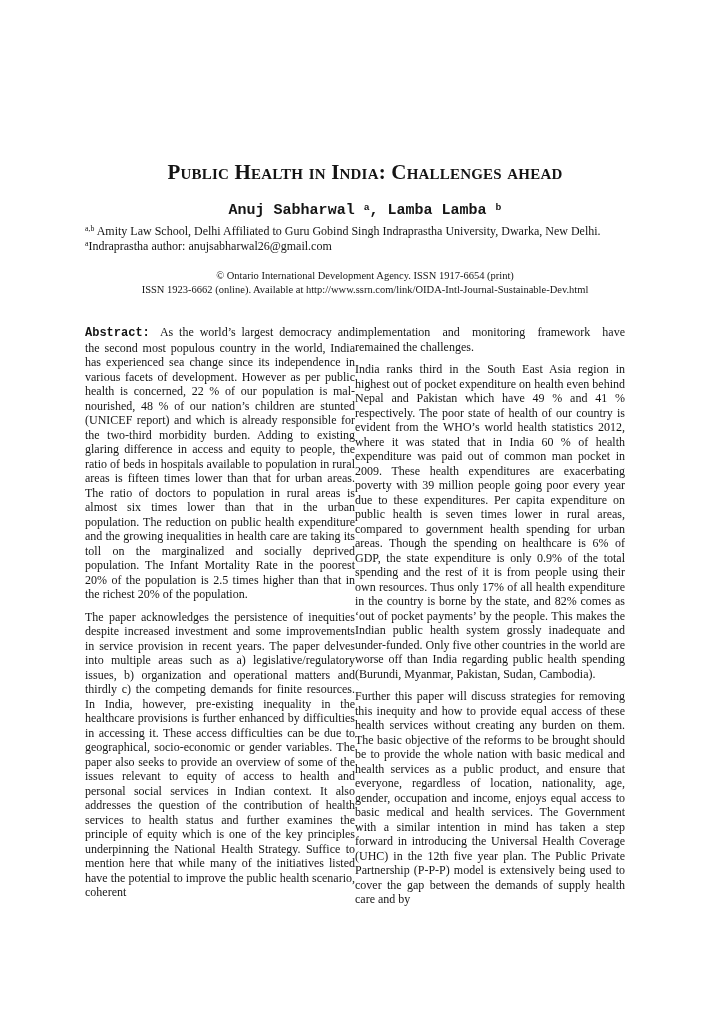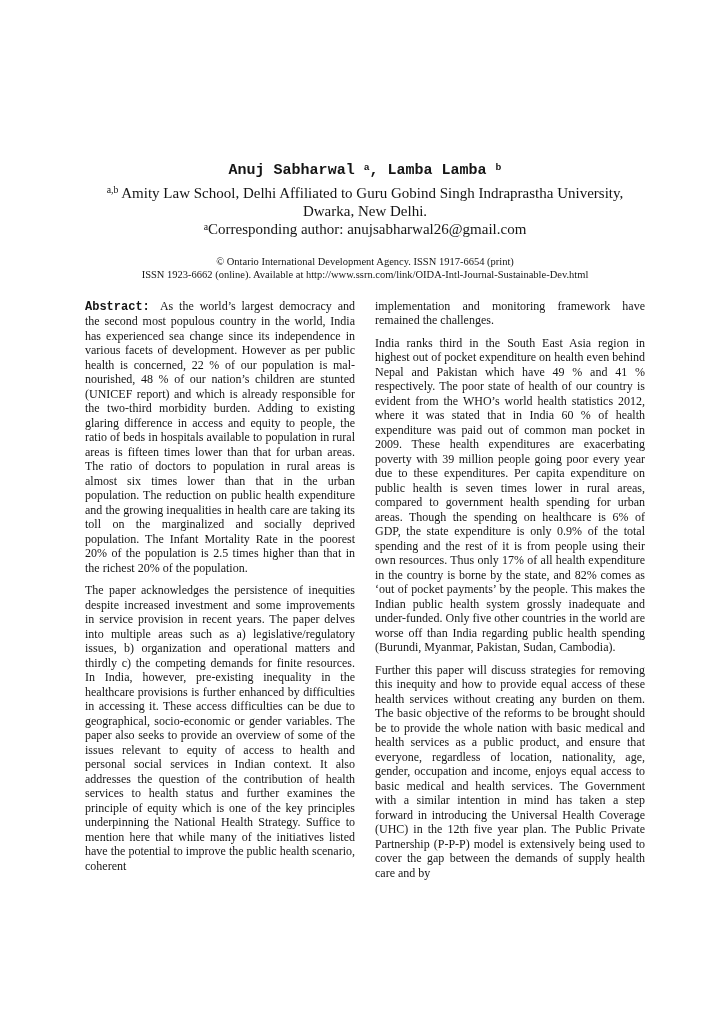--- a/index.html
+++ b/index.html
@@ -32,38 +32,38 @@
     letter-spacing: 0.2px;
     margin: 0 0 15px 0;
   }
   .authors-line {
     text-align: center;
     font-size: 15px;
     line-height: 1.25;
     margin: 0 0 3px 0;
   }
   .affiliation-line, .corresponding-line {
-    text-align: center;
-    font-size: 15px;
+    text-align: left;
+    font-size: 12px;
     line-height: 1.22;
     margin: 0;
   }
   .publisher-block {
     text-align: center;
     font-size: 10.5px;
     line-height: 1.3;
     margin-top: 16px;
   }
   .publisher-block div {
     margin: 0;
   }
   .columns {
     display: flex;
-    justify-content: space-between;
-    margin-top: 17px;
+    justify-content: flex-start;
+    margin-top: 29px;
   }
   .col {
     width: 270px;
   }
   .col p {
     font-size: 12px;
     line-height: 14.5px;
     text-align: justify;
     text-justify: inter-word;
     margin: 0 0 8px 0;
@@ -78,26 +78,27 @@
     top: -0.45em;
     line-height: 0;
   }
 </style>
 </head>
 <body>
 
 <div class="page">
   <div class="content">
 
+    <h1 class="paper-title">Public Health in India: Challenges ahead</h1>
 
     <div class="authors-line"><span class="seg-bold">Anuj Sabharwal </span><span class="seg-bold seg-sup">a</span><span class="seg-bold">, Lamba Lamba </span><span class="seg-bold seg-sup">b</span></div>
 
     <div class="affiliation-line"><span class="seg-sup">a,b</span><span class="seg-normal"> Amity Law School, Delhi Affiliated to Guru Gobind Singh Indraprastha University, Dwarka, New Delhi.</span></div>
 
-    <div class="corresponding-line"><span class="seg-sup">a</span><span class="seg-normal">Corresponding author: anujsabharwal26@gmail.com</span></div>
+    <div class="corresponding-line"><span class="seg-sup">a</span><span class="seg-normal">Indraprastha author: anujsabharwal26@gmail.com</span></div>
 
     <div class="publisher-block">
       <div>© Ontario International Development Agency. ISSN 1917-6654 (print)</div>
       <div>ISSN 1923-6662 (online). Available at http://www.ssrn.com/link/OIDA-Intl-Journal-Sustainable-Dev.html</div>
     </div>
 
     <div class="columns">
       <div class="col">
         <p><span class="seg-bold">Abstract: </span><span class="seg-normal">As the world’s largest democracy and the second most populous country in the world, India has experienced sea change since its independence in various facets of development. However as per public health is concerned, 22 % of our population is mal-nourished, 48 % of our nation’s children are stunted (UNICEF report) and which is already responsible for the two-third morbidity burden. Adding to existing glaring difference in access and equity to people, the ratio of beds in hospitals available to population in rural areas is fifteen times lower than that for urban areas. The ratio of doctors to population in rural areas is almost six times lower than that in the urban population. The reduction on public health expenditure and the growing inequalities in health care are taking its toll on the marginalized and socially deprived population. The Infant Mortality Rate in the poorest 20% of the population is 2.5 times higher than that in the richest 20% of the population.</span></p>
         <p><span class="seg-normal">The paper acknowledges the persistence of inequities despite increased investment and some improvements in service provision in recent years. The paper delves into multiple areas such as a) legislative/regulatory issues, b) organization and operational matters and thirdly c) the competing demands for finite resources. In India, however, pre-existing inequality in the healthcare provisions is further enhanced by difficulties in accessing it. These access difficulties can be due to geographical, socio-economic or gender variables. The paper also seeks to provide an overview of some of the issues relevant to equity of access to health and personal social services in Indian context. It also addresses the question of the contribution of health services to health status and further examines the principle of equity which is one of the key principles underpinning the National Health Strategy. Suffice to mention here that while many of the initiatives listed have the potential to improve the public health scenario, coherent</span></p>

